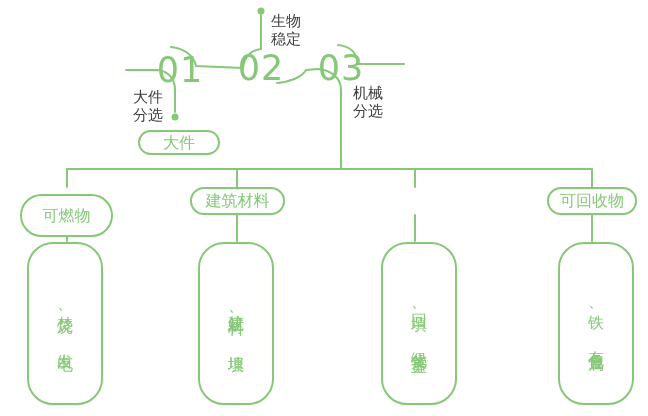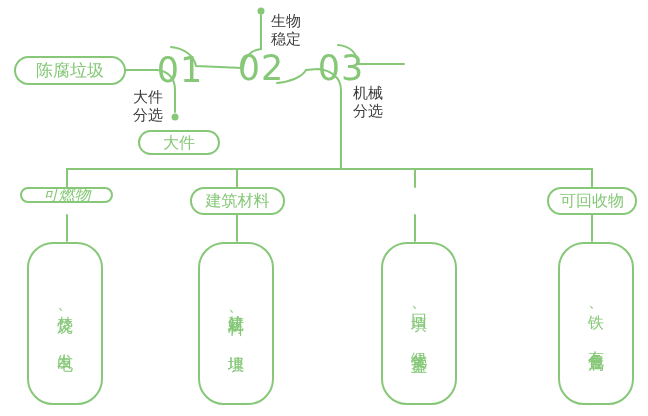--- a/index.html
+++ b/index.html
@@ -62,40 +62,37 @@
       <path d="M237 215 V241"></path>
       <path d="M415 215 V241"></path>
       <path d="M592 215 V241"></path>
     </g>
     <g fill="#86c878" stroke="none">
       <circle cx="175" cy="117" r="3.5"></circle>
       <circle cx="261" cy="11" r="3.5"></circle>
     </g>
   </svg>
 
-  <div class="pill src" style="left:14px;top:56px;width:112px;height:29px;">
-    <span>陈腐垃圾</span>
-  </div>
 
   <div class="num" style="left:180px;top:70px;">01</div>
   <div class="num" style="left:261px;top:68px;">02</div>
   <div class="num" style="left:341px;top:68px;text-align:center;">03</div>
 
   <div class="plabel" style="left:133px;top:88px;">大件
 分选</div>
   <div class="plabel" style="left:271px;top:12px;">生物
 稳定</div>
   <div class="plabel" style="left:353px;top:84px;">机械
 分选</div>
 
   <div class="pill" style="left:138px;top:130px;width:82px;height:25px;">
     <span>大件</span>
   </div>
 
-  <div class="pill" style="left:20px;top:187px;width:93px;height:16px;font-style:italic;">
+  <div class="pill" style="left:20px;top:194px;width:93px;height:43px;">
     <span>可燃物</span>
   </div>
   <div class="pill" style="left:190px;top:187px;width:95px;height:28px;">
     <span>建筑材料</span>
   </div>
   <div class="pill" style="left:547px;top:187px;width:90px;height:28px;">
     <span>可回收物</span>
   </div>
 
   <div class="dbox" style="left:27px;top:242px;width:76px;height:163px;">

